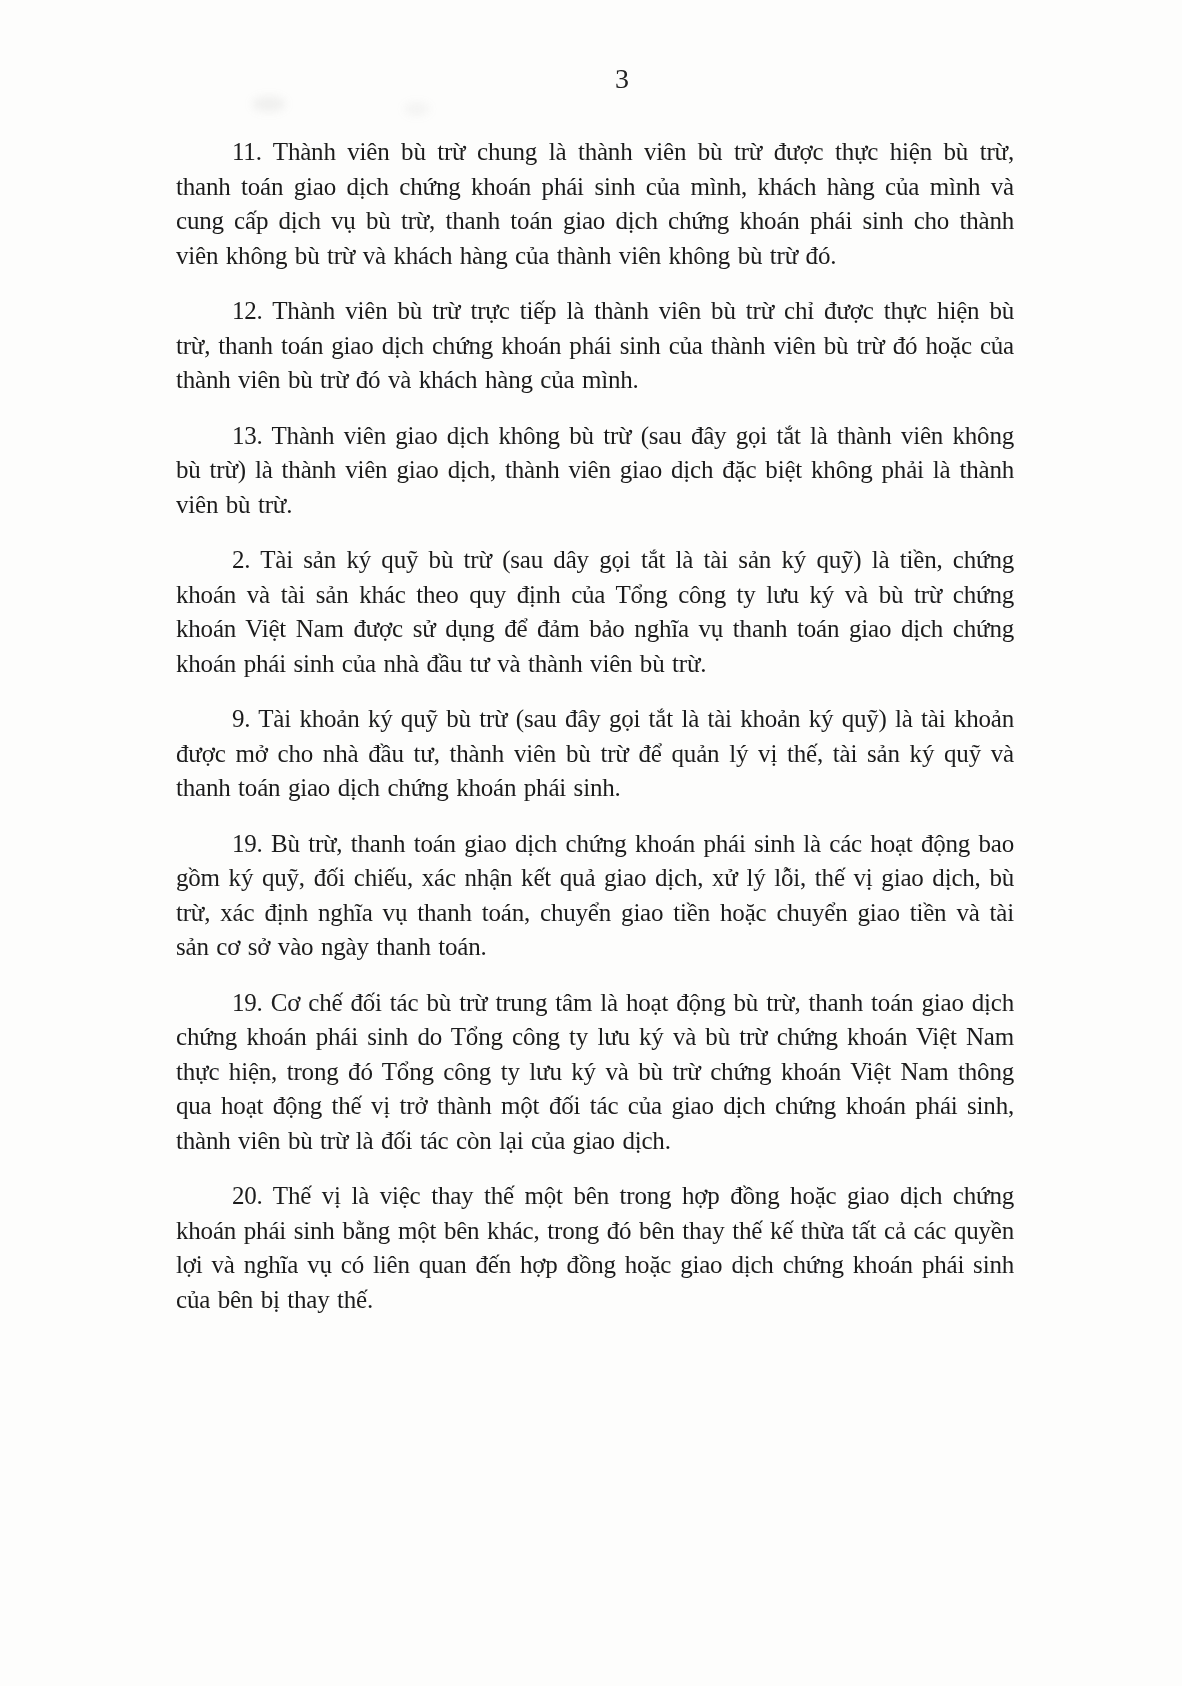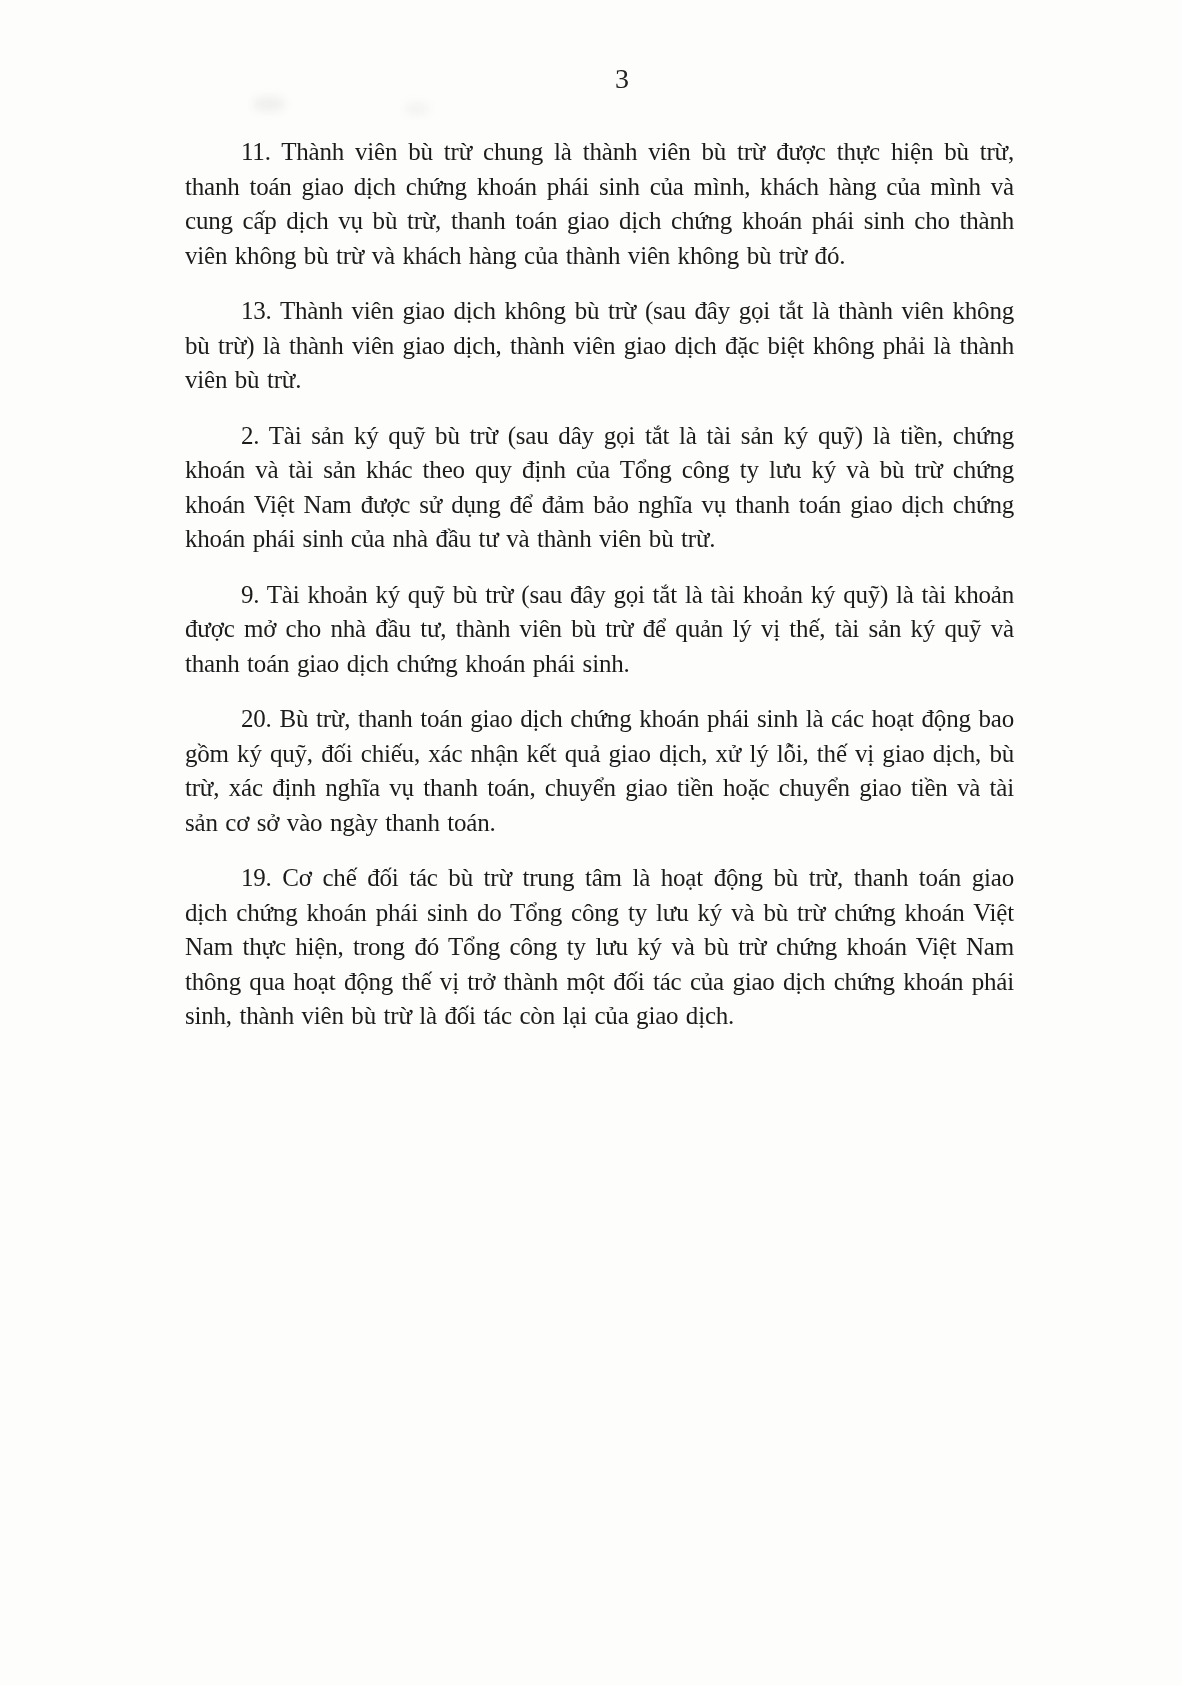--- a/index.html
+++ b/index.html
@@ -26,21 +26,21 @@
     line-height: 34px;
     color: #222;
   }
   .content {
     position: absolute;
     top: 135px;
     left: 176px;
     width: 838px;
   }
   .para {
-    margin: 0 0 21px 9px;
+    margin: 0 0 21px 0;
     font-size: 25px;
     line-height: 34.5px;
     text-align: justify;
     text-indent: 56px;
     letter-spacing: -0.2px;
     word-spacing: 1.5px;
     color: #1c1c1c;
   }
   
   .smudge {
@@ -69,19 +69,21 @@
 <body>
 
 <div class="page">
   <div class="smudge smudge-a"></div>
   <div class="smudge smudge-b"></div>
 
   <div class="page-number">3</div>
 
   <div class="content">
     <p class="para">11. Thành viên bù trừ chung là thành viên bù trừ được thực hiện bù trừ, thanh toán giao dịch chứng khoán phái sinh của mình, khách hàng của mình và cung cấp dịch vụ bù trừ, thanh toán giao dịch chứng khoán phái sinh cho thành viên không bù trừ và khách hàng của thành viên không bù trừ đó.</p>
+    <p class="para">12. Thành viên bù trừ trực tiếp là thành viên bù trừ chỉ được thực hiện bù trừ, thanh toán giao dịch chứng khoán phái sinh của thành viên bù trừ đó hoặc của thành viên bù trừ đó và khách hàng của mình.</p>
     <p class="para">13. Thành viên giao dịch không bù trừ (sau đây gọi tắt là thành viên không bù trừ) là thành viên giao dịch, thành viên giao dịch đặc biệt không phải là thành viên bù trừ.</p>
     <p class="para">2. Tài sản ký quỹ bù trừ (sau dây gọi tắt là tài sản ký quỹ) là tiền, chứng khoán và tài sản khác theo quy định của Tổng công ty lưu ký và bù trừ chứng khoán Việt Nam được sử dụng để đảm bảo nghĩa vụ thanh toán giao dịch chứng khoán phái sinh của nhà đầu tư và thành viên bù trừ.</p>
     <p class="para">9. Tài khoản ký quỹ bù trừ (sau đây gọi tắt là tài khoản ký quỹ) là tài khoản được mở cho nhà đầu tư, thành viên bù trừ để quản lý vị thế, tài sản ký quỹ và thanh toán giao dịch chứng khoán phái sinh.</p>
-    <p class="para">20. Bù trừ, thanh toán giao dịch chứng khoán phái sinh là các hoạt động bao gồm ký quỹ, đối chiếu, xác nhận kết quả giao dịch, xử lý lỗi, thế vị giao dịch, bù trừ, xác định nghĩa vụ thanh toán, chuyển giao tiền hoặc chuyển giao tiền và tài sản cơ sở vào ngày thanh toán.</p>
+    <p class="para">19. Bù trừ, thanh toán giao dịch chứng khoán phái sinh là các hoạt động bao gồm ký quỹ, đối chiếu, xác nhận kết quả giao dịch, xử lý lỗi, thế vị giao dịch, bù trừ, xác định nghĩa vụ thanh toán, chuyển giao tiền hoặc chuyển giao tiền và tài sản cơ sở vào ngày thanh toán.</p>
     <p class="para">19. Cơ chế đối tác bù trừ trung tâm là hoạt động bù trừ, thanh toán giao dịch chứng khoán phái sinh do Tổng công ty lưu ký và bù trừ chứng khoán Việt Nam thực hiện, trong đó Tổng công ty lưu ký và bù trừ chứng khoán Việt Nam thông qua hoạt động thế vị trở thành một đối tác của giao dịch chứng khoán phái sinh, thành viên bù trừ là đối tác còn lại của giao dịch.</p>
+    <p class="para">20. Thế vị là việc thay thế một bên trong hợp đồng hoặc giao dịch chứng khoán phái sinh bằng một bên khác, trong đó bên thay thế kế thừa tất cả các quyền lợi và nghĩa vụ có liên quan đến hợp đồng hoặc giao dịch chứng khoán phái sinh của bên bị thay thế.</p>
   </div>
 </div>
 
 </body></html>

